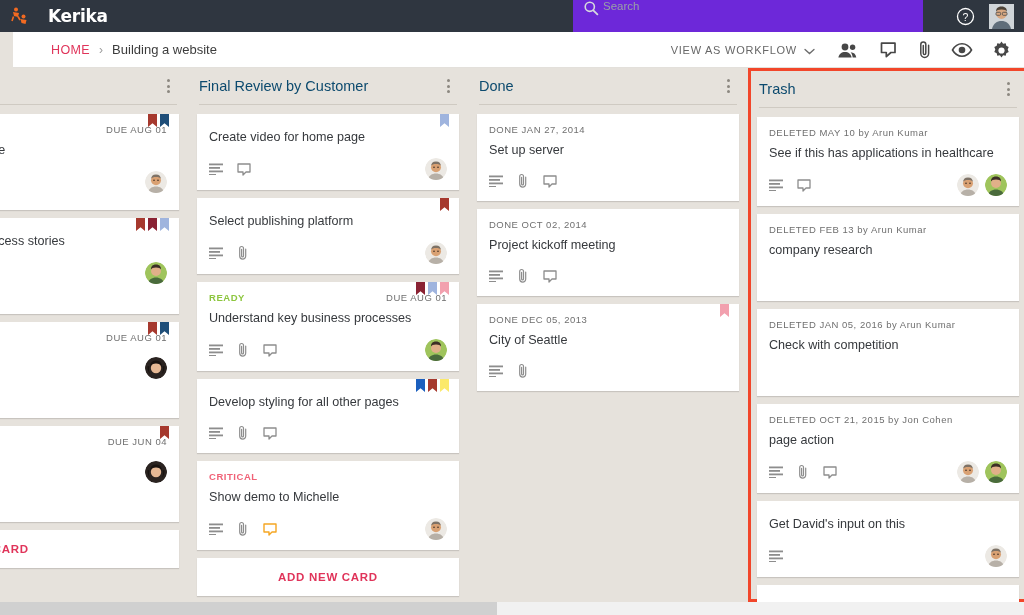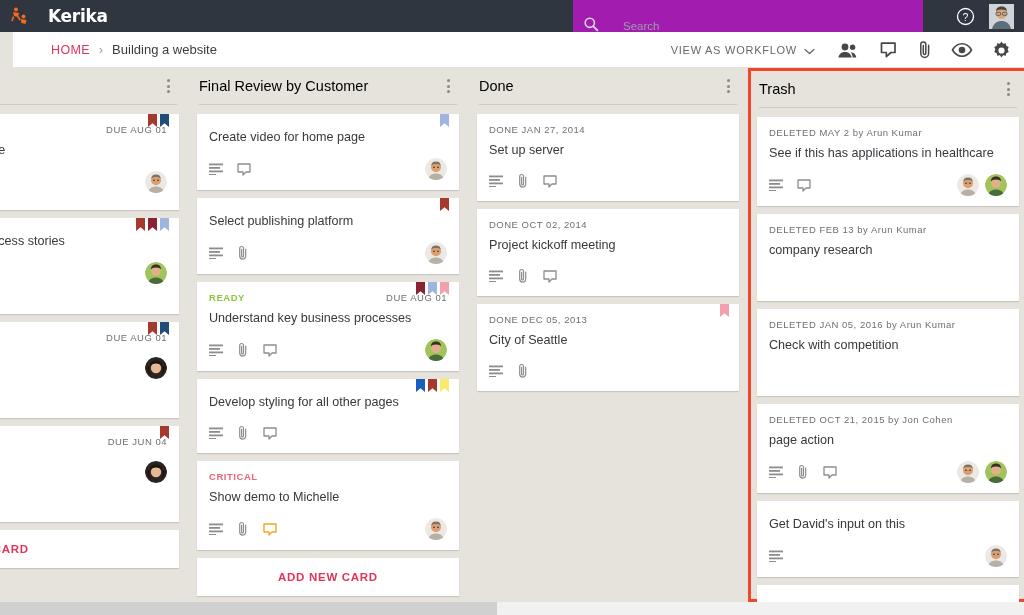--- a/index.html
+++ b/index.html
@@ -17,22 +17,22 @@
     position: relative;
   }
   .logo-wrap { display: flex; align-items: center; padding-left: 9px; gap: 17px; }
   .logo-mark { width: 22px; height: 22px; position: relative; }
   .logo-text {
     color: #ffffff; font-size: 17px; font-weight: bold;
     letter-spacing: -0.3px; font-family: "DejaVu Sans", sans-serif;
   }
   .search-zone {
     position: absolute; left: 573px; top: 0; width: 350px; height: 32px;
-    display: flex; align-items: flex-end; gap: 24px;
-    background: #a21caf;
+    display: flex; align-items: flex-start; gap: 4px;
+    background: #6d28d9;
   }
   .search-icon { margin-left: 10px; display: flex; }
   .search-input {
     background: transparent; border: none; outline: none;
     color: #cfd3d8; font-size: 11.5px; width: 280px;
     font-family: "Liberation Sans", sans-serif;
   }
   .search-input::placeholder { color: #9aa0a8; }
   .topbar-right {
     position: absolute; right: 0; top: 0; height: 32px;
@@ -80,21 +80,21 @@
   .column.first { margin-left: -92px; }
   .column.trash-col {
     border: 3px solid #f2462a;
     padding: 0 6px;
   }
   .col-head {
     height: 36px; display: flex; align-items: center;
     justify-content: space-between;
     padding: 0 3px 0 2px;
   }
-  .col-title { font-size: 14.5px; color: #000000; }
+  .col-title { font-size: 14.5px; color: #0c4a6e; }
   .kebab { display: flex; flex-direction: column; gap: 2.5px; padding: 4px 6px; cursor: pointer; }
   .kebab i { width: 3px; height: 3px; background: #8c8880; border-radius: 50%; display: block; }
   .col-rule { height: 1px; background: #cfcac2; margin: 0 2px 9px 2px; }
   .col-body { display: flex; flex-direction: column; gap: 8px; }
 
   
   .card {
     background: #ffffff; position: relative;
     padding: 10px 12px 10px 12px;
     box-shadow: 0 1px 1px rgba(0,0,0,0.13);
@@ -667,21 +667,21 @@
         <span class="kebab">
           <i></i>
           <i></i>
           <i></i>
         </span>
       </div>
       <div class="col-rule"></div>
       <div class="col-body">
         <div class="card">
           <div class="meta-row">
-            <span class="card-date">DELETED MAY 2 by Arun Kumar</span>
+            <span class="card-date">DELETED MAY 10 by Arun Kumar</span>
           </div>
           <div class="card-title">See if this has applications in healthcare</div>
           <div class="card-foot">
             <div class="foot-icons">
               <span style="display: flex;">
                 <svg width="14" height="12" viewBox="0 0 14 12">
                   <g fill="#8d8d8d">
                     <rect x="0" y="0.5" width="14" height="1.8"></rect>
                     <rect x="0" y="4" width="11" height="1.8"></rect>
                     <rect x="0" y="7.5" width="14" height="1.8"></rect>

